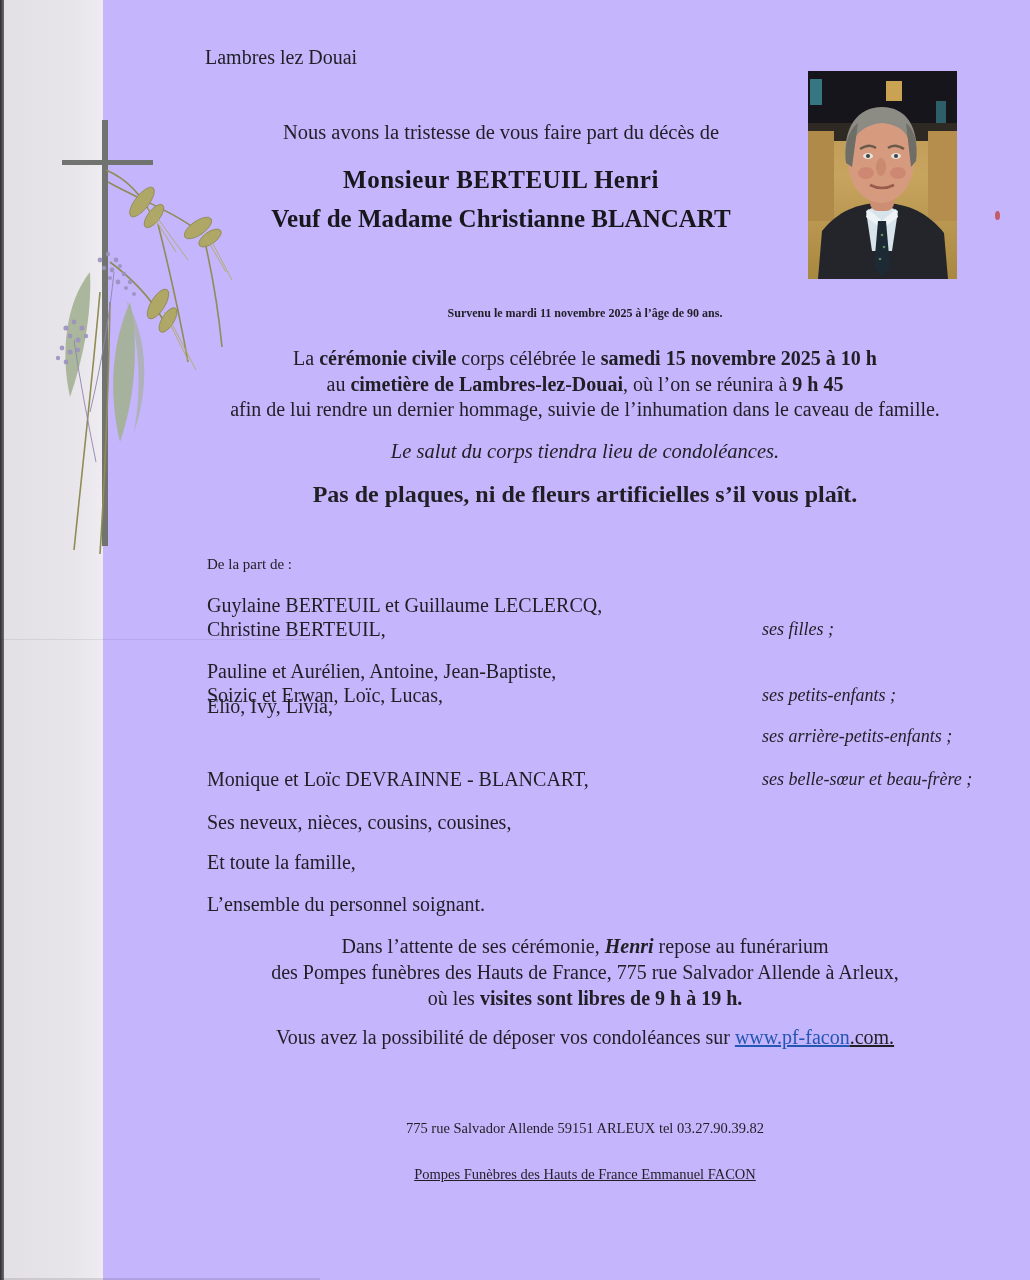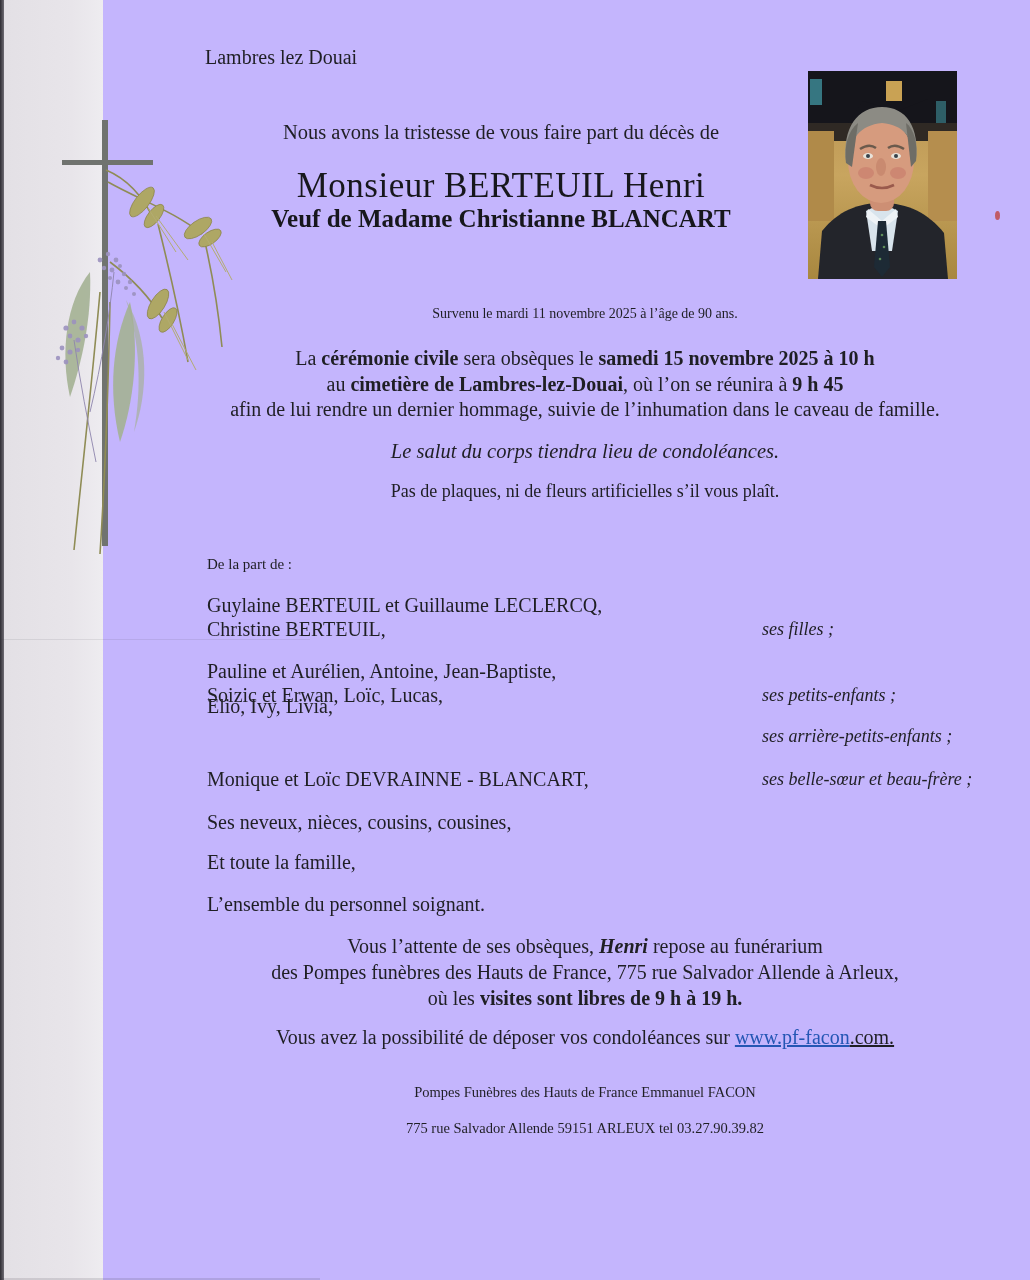--- a/index.html
+++ b/index.html
@@ -22,42 +22,42 @@
     background:rgba(60,55,70,0.15);}
   .red-mark{position:absolute;left:995px;top:211px;width:5px;height:9px;
     border-radius:50%;background:#c04540;opacity:.8;}
 
   .line{position:absolute;white-space:nowrap;}
   .center-top{left:0;width:1002px;text-align:center;}
   .center-main{left:140px;width:890px;text-align:center;}
 
   .city{left:205px;top:46px;font-size:20px;}
   .intro{top:121px;font-size:20.5px;}
-  .title{top:166px;font-size:35px;font-weight:normal;letter-spacing:.5px;color:#17171c;}
+  .title{top:166px;font-size:25px;font-weight:bold;letter-spacing:.5px;color:#17171c;}
   .subtitle{top:205px;font-size:25px;font-weight:bold;color:#17171c;}
 
-  .survenu{top:306px;font-size:14px;}
+  .survenu{top:306px;font-size:12px;font-weight:bold;}
   .cer1{top:347px;font-size:20px;}
   .cer2{top:373px;font-size:20px;}
   .cer3{top:398px;font-size:20px;}
   .salute{top:440px;font-size:20.5px;font-weight:normal;font-style:italic;}
-  .plaques{top:481px;font-size:18px;font-weight:normal;}
+  .plaques{top:481px;font-size:24px;font-weight:bold;}
 
   .family-heading{left:207px;top:556px;font-size:15px;}
   .name-line{left:207px;font-size:20px;}
   .relation{left:762px;font-size:18px;font-style:italic;}
 
   .fun1{top:935px;font-size:20px;}
   .fun2{top:961px;font-size:20px;}
   .fun3{top:987px;font-size:20px;}
   .condol{top:1026px;font-size:20px;}
   .condol a{color:#2456b4;}
   .condol .link-suffix{color:#1f1f24;text-decoration:underline;}
 
-  .footer1{top:1084px;font-size:14.5px;font-family:"Liberation Serif",serif;}
+  .footer1{top:1166px;font-size:14.5px;font-family:"Liberation Serif",serif;text-decoration:underline;}
   .footer2{top:1120px;font-size:14.5px;font-family:"Liberation Serif",serif;}
 
   b.seg{font-weight:bold;}
   .bi{font-weight:bold;font-style:italic;text-align:center;}
 
   .photo{position:absolute;left:808px;top:71px;width:149px;height:208px;}
   .decor{position:absolute;left:30px;top:112px;width:205px;height:450px;}
 </style>
 </head>
 <body>
@@ -187,21 +187,21 @@
   </svg>
 
   <div class="red-mark"></div>
 
   <div class="line city">Lambres lez Douai</div>
   <div class="line center-top intro">Nous avons la tristesse de vous faire part du décès de</div>
   <div class="line center-top title">Monsieur BERTEUIL Henri</div>
   <div class="line center-top subtitle">Veuf de Madame Christianne BLANCART</div>
 
   <div class="line center-main survenu">Survenu le mardi 11 novembre 2025 à l’âge de 90 ans.</div>
-  <div class="line center-main cer1"><span>La </span><b class="seg">cérémonie civile</b><span> sera obsèques le </span><b class="seg">samedi 15 novembre 2025 à 10 h</b></div>
+  <div class="line center-main cer1"><span>La </span><b class="seg">cérémonie civile</b><span> corps célébrée le </span><b class="seg">samedi 15 novembre 2025 à 10 h</b></div>
   <div class="line center-main cer2"><span>au </span><b class="seg">cimetière de Lambres-lez-Douai</b><span>, où l’on se réunira à </span><b class="seg">9 h 45</b></div>
   <div class="line center-main cer3">afin de lui rendre un dernier hommage, suivie de l’inhumation dans le caveau de famille.</div>
   <div class="line center-main salute">Le salut du corps tiendra lieu de condoléances.</div>
   <div class="line center-main plaques">Pas de plaques, ni de fleurs artificielles s’il vous plaît.</div>
 
   <div class="line family-heading">De la part de :</div>
 
   <div class="line name-line" style="top:594px">Guylaine BERTEUIL et Guillaume LECLERCQ,</div>
   <div class="line name-line" style="top:618px">Christine BERTEUIL,</div>
   <div class="line relation" style="top:619px">ses filles ;</div>
@@ -213,21 +213,21 @@
   <div class="line name-line" style="top:695px">Elio, Ivy, Livia,</div>
   <div class="line relation" style="top:726px">ses arrière-petits-enfants ;</div>
 
   <div class="line name-line" style="top:768px">Monique et Loïc DEVRAINNE - BLANCART,</div>
   <div class="line relation" style="top:769px">ses belle-sœur et beau-frère ;</div>
 
   <div class="line name-line" style="top:811px">Ses neveux, nièces, cousins, cousines,</div>
   <div class="line name-line" style="top:851px">Et toute la famille,</div>
   <div class="line name-line" style="top:893px">L’ensemble du personnel soignant.</div>
 
-  <div class="line center-main fun1"><span>Vous l’attente de ses obsèques, </span><span class="bi">Henri</span><span> repose au funérarium</span></div>
+  <div class="line center-main fun1"><span>Dans l’attente de ses cérémonie, </span><span class="bi">Henri</span><span> repose au funérarium</span></div>
   <div class="line center-main fun2">des Pompes funèbres des Hauts de France, 775 rue Salvador Allende à Arleux,</div>
   <div class="line center-main fun3"><span>où les </span><b class="seg">visites sont libres de 9 h à 19 h.</b></div>
 
   <div class="line center-main condol"><span>Vous avez la possibilité de déposer vos condoléances sur </span><a href="#">www.pf-facon</a><span class="link-suffix">.com.</span></div>
 
   <div class="line center-main footer1">Pompes Funèbres des Hauts de France Emmanuel FACON</div>
   <div class="line center-main footer2">775 rue Salvador Allende 59151 ARLEUX tel 03.27.90.39.82</div>
 
 </div>
 

